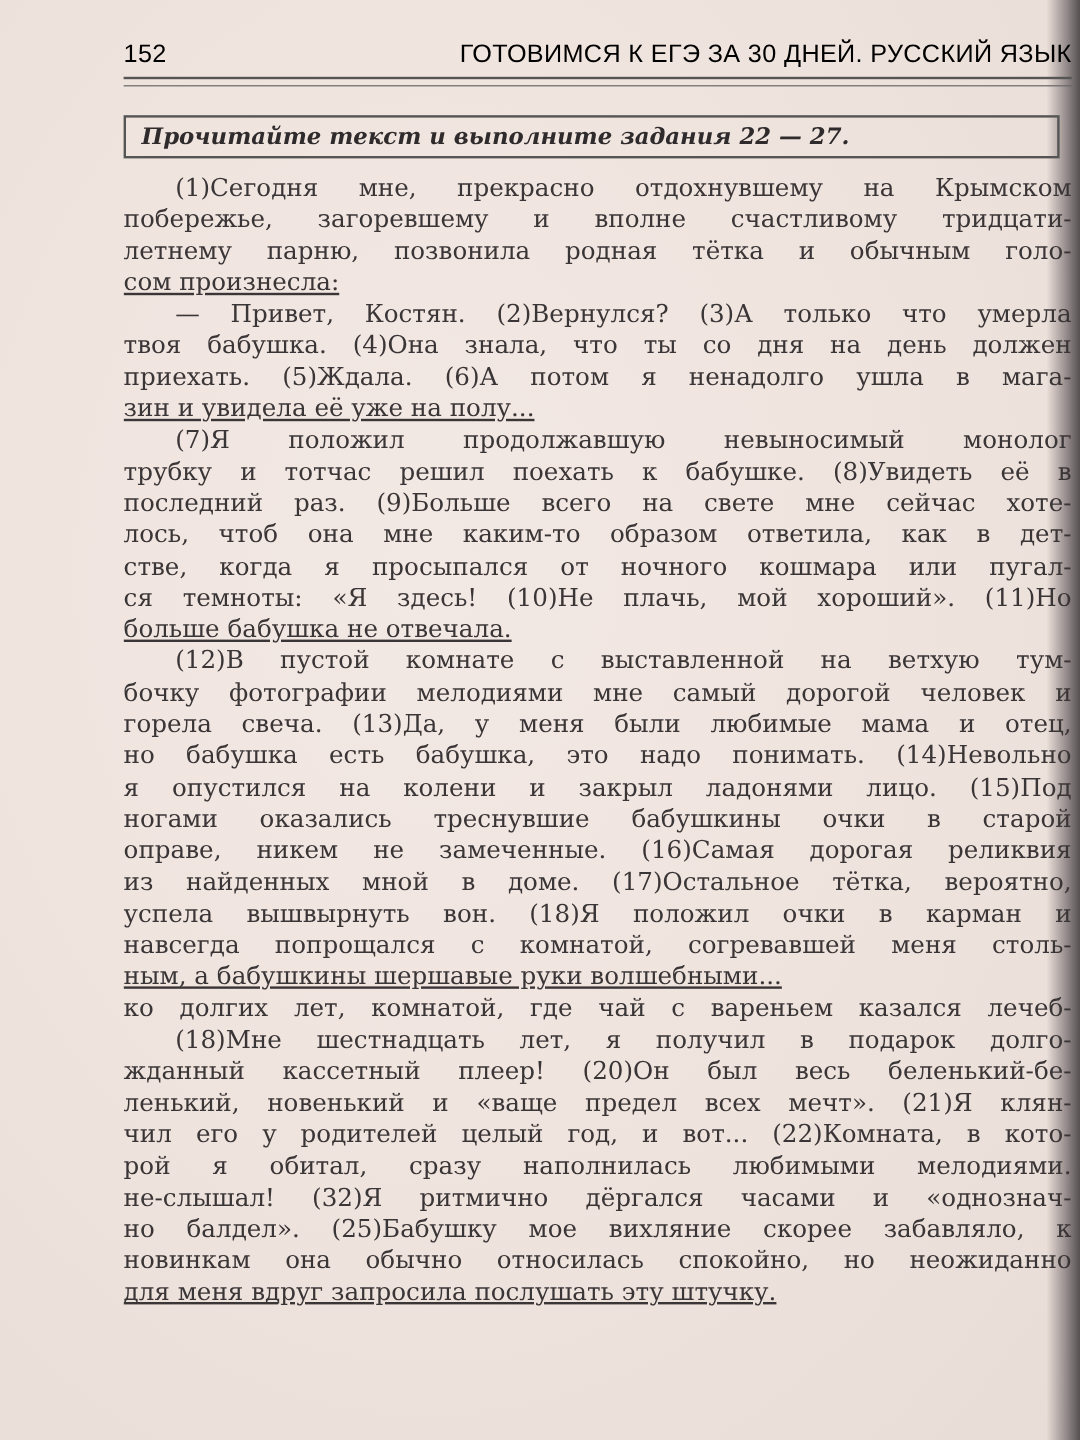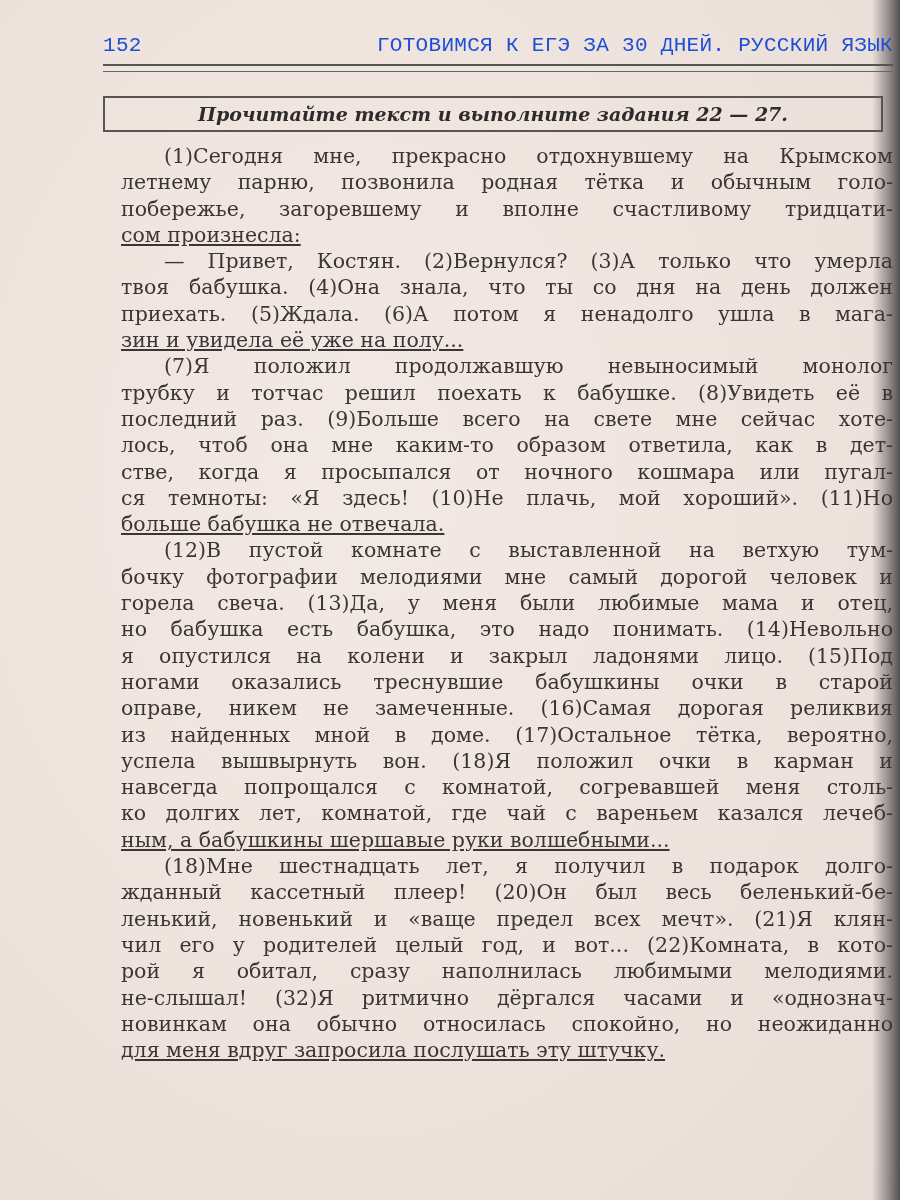--- a/index.html
+++ b/index.html
@@ -10,42 +10,41 @@
     font-family: "DejaVu Serif", "Liberation Serif", serif;
     color: #3a3536;
   }
   .right-shadow {
     position: absolute; top: 0; right: 0; width: 28px; height: 1200px;
     background: linear-gradient(to right, rgba(120,110,112,0) 0%, rgba(90,82,85,0.55) 55%, rgba(60,55,58,0.85) 100%);
   }
   .page { position: absolute; left: 103px; top: 0; width: 790px; }
   .running-head {
     position: absolute; top: 34px; left: 0; width: 790px; height: 30px;
-    font-family: Liberation Mono, monospace;
-    font-size: 21px; color: #1d4ed8; letter-spacing: 0.3px;
+    font-family: Liberation Sans, sans-serif;
+    font-size: 21px; color: #000000; letter-spacing: 0.3px;
   }
   .running-head .page-number { position: absolute; left: 0; top: 0; }
   .running-head .book-title { position: absolute; right: 0; top: 0; white-space: nowrap; }
   .head-rule {
     position: absolute; top: 64px; left: 0; width: 790px; height: 5px;
     border-top: 2px solid #555; border-bottom: 1px solid #666;
   }
   .task-box {
     position: absolute; top: 96px; left: 0; width: 780px; height: 36px;
     border: 2px solid #555; box-sizing: border-box;
-    display: flex; align-items: center; justify-content: center;
+    display: flex; align-items: center; 
     font-family: "DejaVu Serif", "Liberation Serif", serif;
-    font-style: italic; font-weight: bold; font-size: 19px; color: #2f2b2c;
+    font-style: italic; font-weight: bold; font-size: 19px; color: #2f2b2c; padding-left: 13px;
   }
   .text { position: absolute; top: 143px; left: 0; width: 790px; }
   .line {
     height: 26.3px; line-height: 26.3px; font-size: 20.5px;
     white-space: nowrap; overflow: hidden; text-align: justify;
     text-align-last: justify;
-    margin-left: 18px;
   }
   .line.indent { padding-left: 43px; }
   .line.last { text-align-last: left; text-decoration: underline; }
 </style>
 </head>
 <body>
 
 <div class="right-shadow"></div>
 
 <div class="page">
@@ -54,22 +53,22 @@
     <span class="book-title">ГОТОВИМСЯ К ЕГЭ ЗА 30 ДНЕЙ. РУССКИЙ ЯЗЫК</span>
   </div>
   <div class="head-rule"></div>
 
   <div class="task-box">
     <span>Прочитайте текст и выполните задания 22 — 27.</span>
   </div>
 
   <div class="text">
     <div class="line indent">(1)Сегодня мне, прекрасно отдохнувшему на Крымском</div>
+    <div class="line">побережье, загоревшему и вполне счастливому тридцати-</div>
     <div class="line">летнему парню, позвонила родная тётка и обычным голо-</div>
-    <div class="line">побережье, загоревшему и вполне счастливому тридцати-</div>
     <div class="line last">сом произнесла:</div>
     <div class="line indent">— Привет, Костян. (2)Вернулся? (3)А только что умерла</div>
     <div class="line">твоя бабушка. (4)Она знала, что ты со дня на день должен</div>
     <div class="line">приехать. (5)Ждала. (6)А потом я ненадолго ушла в мага-</div>
     <div class="line last">зин и увидела её уже на полу...</div>
     <div class="line indent">(7)Я положил продолжавшую невыносимый монолог</div>
     <div class="line">трубку и тотчас решил поехать к бабушке. (8)Увидеть её в</div>
     <div class="line">последний раз. (9)Больше всего на свете мне сейчас хоте-</div>
     <div class="line">лось, чтоб она мне каким-то образом ответила, как в дет-</div>
     <div class="line">стве, когда я просыпался от ночного кошмара или пугал-</div>
@@ -78,24 +77,25 @@
     <div class="line indent">(12)В пустой комнате с выставленной на ветхую тум-</div>
     <div class="line">бочку фотографии мелодиями мне самый дорогой человек и</div>
     <div class="line">горела свеча. (13)Да, у меня были любимые мама и отец,</div>
     <div class="line">но бабушка есть бабушка, это надо понимать. (14)Невольно</div>
     <div class="line">я опустился на колени и закрыл ладонями лицо. (15)Под</div>
     <div class="line">ногами оказались треснувшие бабушкины очки в старой</div>
     <div class="line">оправе, никем не замеченные. (16)Самая дорогая реликвия</div>
     <div class="line">из найденных мной в доме. (17)Остальное тётка, вероятно,</div>
     <div class="line">успела вышвырнуть вон. (18)Я положил очки в карман и</div>
     <div class="line">навсегда попрощался с комнатой, согревавшей меня столь-</div>
+    <div class="line last">ным, а бабушкины шершавые руки волшебными...</div>
     <div class="line">ко долгих лет, комнатой, где чай с вареньем казался лечеб-</div>
-    <div class="line last">ным, а бабушкины шершавые руки волшебными...</div>
     <div class="line indent">(18)Мне шестнадцать лет, я получил в подарок долго-</div>
     <div class="line">жданный кассетный плеер! (20)Он был весь беленький-бе-</div>
     <div class="line">ленький, новенький и «ваще предел всех мечт». (21)Я клян-</div>
     <div class="line">чил его у родителей целый год, и вот... (22)Комната, в кото-</div>
     <div class="line">рой я обитал, сразу наполнилась любимыми мелодиями.</div>
     <div class="line">не-слышал! (32)Я ритмично дёргался часами и «однознач-</div>
+    <div class="line">но балдел». (25)Бабушку мое вихляние скорее забавляло, к</div>
     <div class="line">новинкам она обычно относилась спокойно, но неожиданно</div>
     <div class="line last">для меня вдруг запросила послушать эту штучку.</div>
   </div>
 </div>
 
 </body></html>

